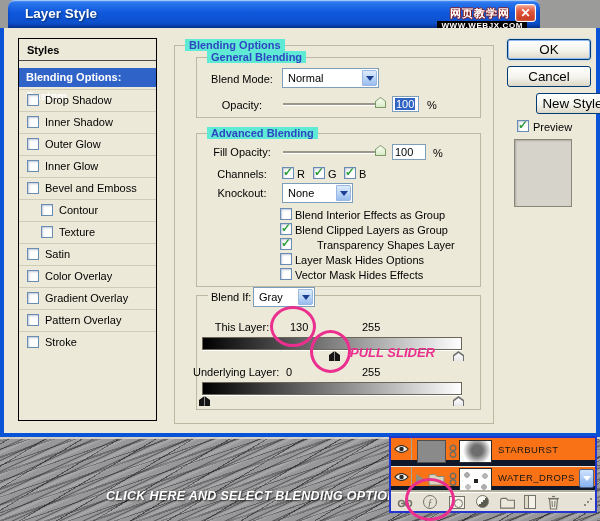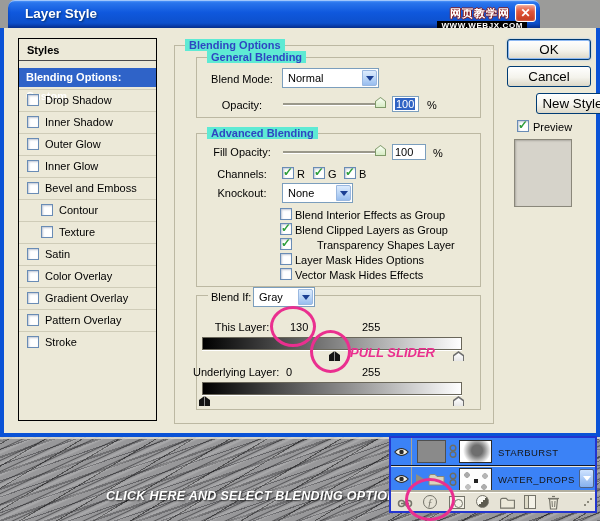--- a/index.html
+++ b/index.html
@@ -84,21 +84,21 @@
   .btn-xp { position:absolute; width:84px; height:21px; border:1px solid #003c74; border-radius:3px; text-align:center;
     line-height:19px; background:linear-gradient(180deg,#ffffff 0%,#f4f3ec 55%,#dcd8c8 100%); cursor:pointer; }
   .btn-xp.default { box-shadow:inset 0 0 0 1px #8db8f2, 0 0 2px #8db8f2; }
   .preview-thumb { position:absolute; left:510px; top:111px; width:58px; height:68px; background:#d6d3ca; border:1px solid #8a877a; box-shadow:inset 1px 1px 2px rgba(0,0,0,.2); }
   
   .pink-circle { position:absolute; border:3px solid #ea2f8f; border-radius:50%; z-index:40; }
   .pull-text { position:absolute; color:#ea2f8f; font-weight:bold; font-style:italic; font-size:13px; white-space:nowrap; z-index:40; }
   
   .lpanel { position:absolute; left:389px; top:436px; width:208px; height:77px; z-index:20;
     border:2px solid #2335cf; background:#eae8dd; }
-  .lrow { position:absolute; left:0; width:204px; background:#3b82f6; border-bottom:1px solid #0f172a; }
+  .lrow { position:absolute; left:0; width:204px; background:#f97316; border-bottom:6px solid #0f172a; }
   .eye-cell { position:absolute; left:0; top:0; bottom:0; width:21px; border-right:1px solid #a9a594; }
   .eye-cell svg { position:absolute; left:3px; top:50%; transform:translateY(-50%); }
   .lthumb { position:absolute; border:1px solid #2a2a2a; background:#fff; }
   .lname { position:absolute; font-size:9.5px; letter-spacing:.4px; color:#161616; top:50%; transform:translateY(-50%); white-space:nowrap; }
   .scrollbtn { position:absolute; right:1px; top:31px; width:15px; height:19px; border:1px solid #4d6185; border-radius:2px;
     background:linear-gradient(180deg,#cfe3ff,#86b0ee); }
   .scrollbtn::after { content:""; position:absolute; left:3px; top:6px; border:4px solid transparent; border-top:5px solid #fff; }
   .ltools { position:absolute; left:0; right:0; bottom:0; height:19px; background:#e6e3d6; border-top:1px solid #fdfcf5; box-shadow:0 -2px 0 #b3af9e; }
   .ticon { position:absolute; top:2px; color:#75746a; }
   .fx-circ { display:inline-block; width:14px; height:14px; border:1px solid #75746a; border-radius:50%;

